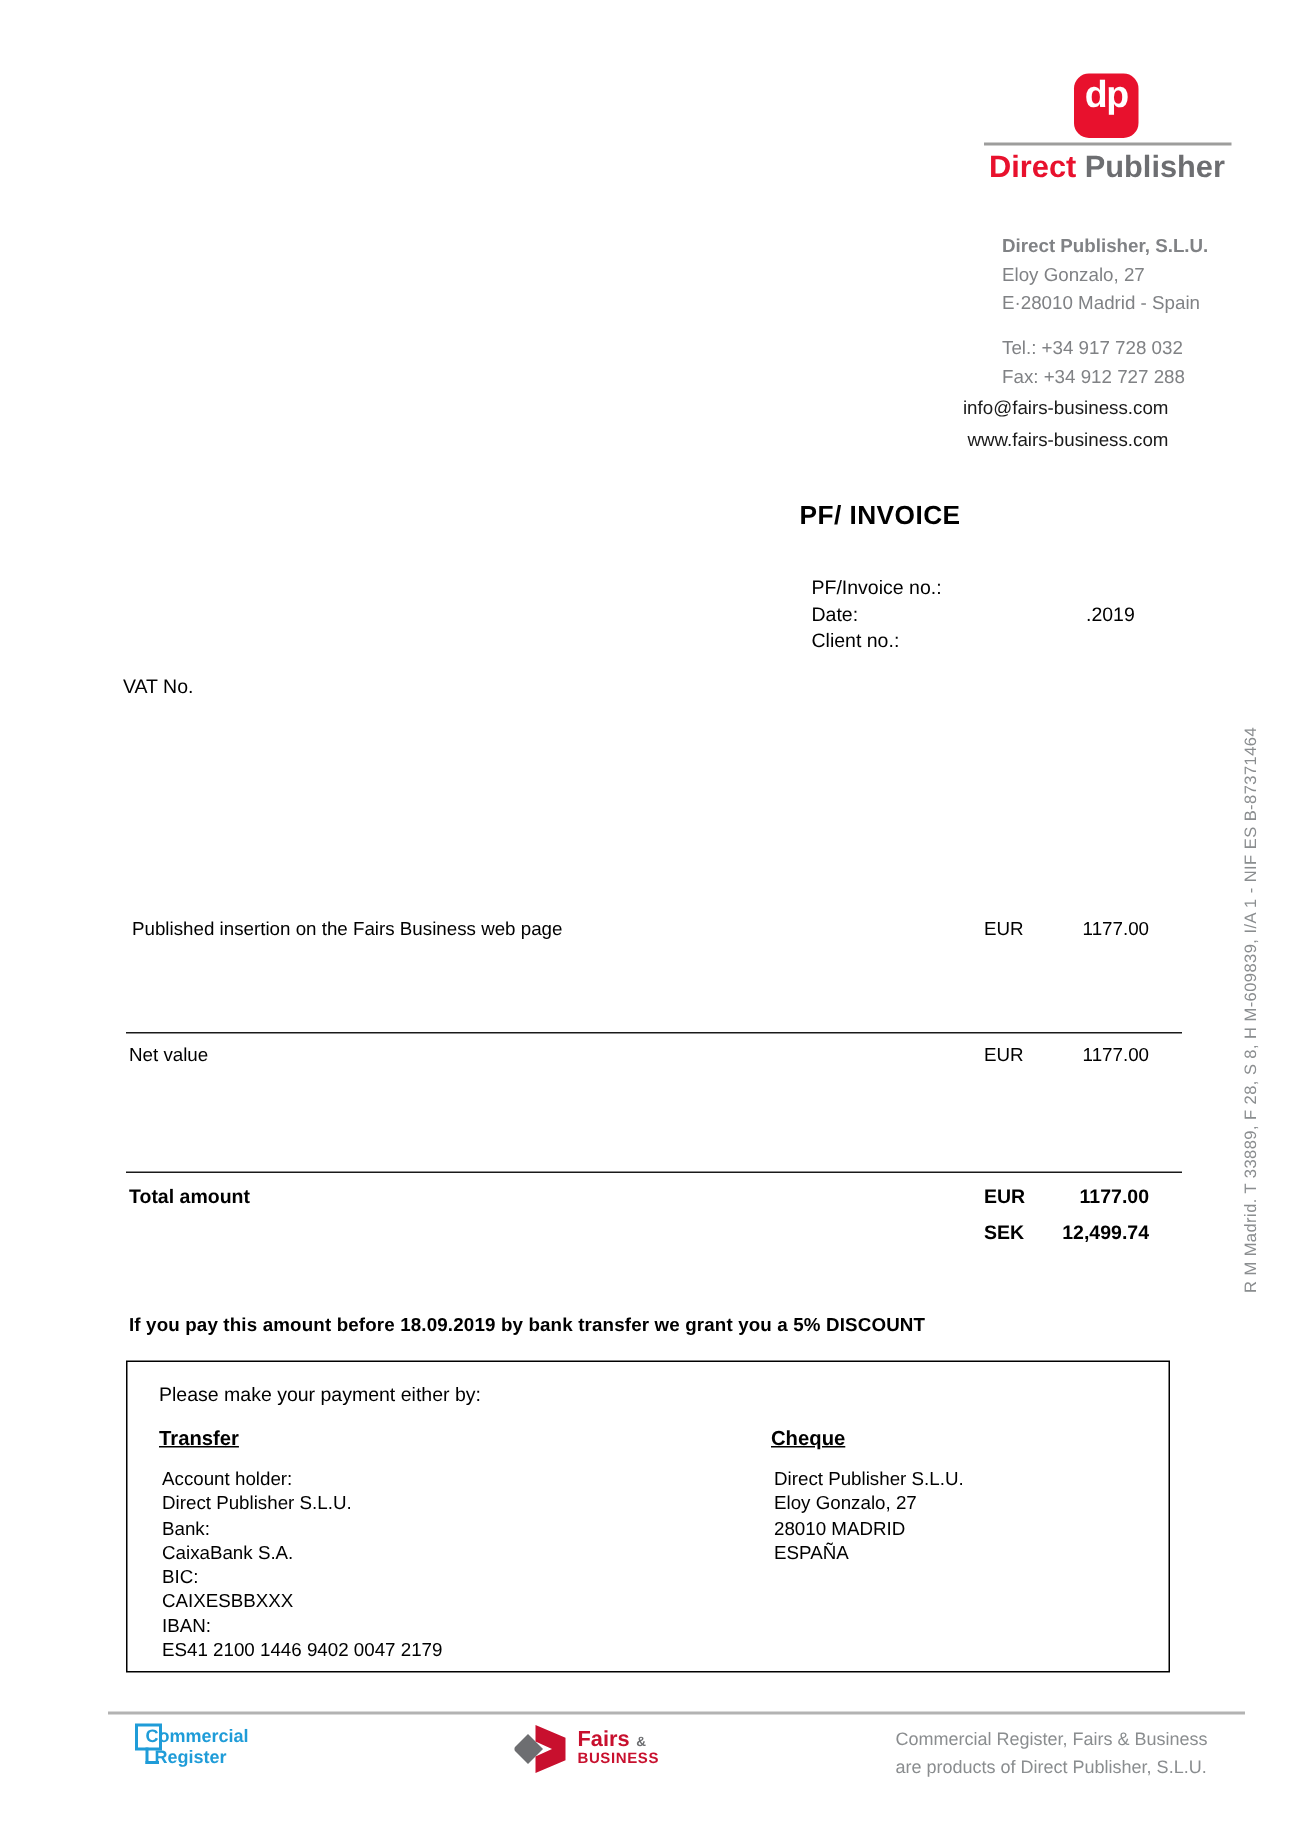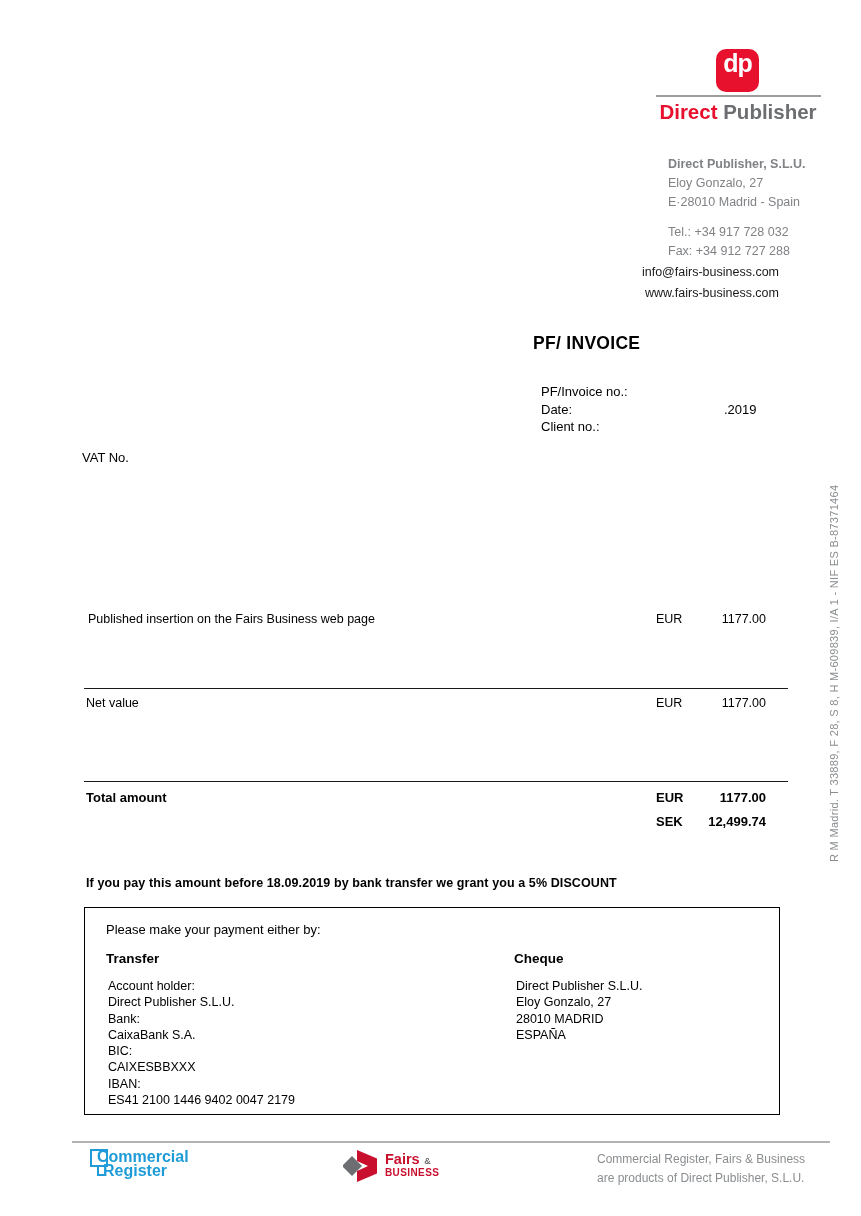--- a/index.html
+++ b/index.html
@@ -38,31 +38,31 @@
   .amt{font-size:12.5px;text-align:right;width:66px;}
   .rule{left:84px;width:704px;height:1px;background:#1a1a1a;}
   .bold{font-weight:bold;}
   .t13{font-size:13px;}
 
   .discount{left:86px;top:876px;font-size:12.5px;font-weight:bold;letter-spacing:.1px;}
 
   
   .paybox{left:84px;top:907px;width:694px;height:206px;border:1.5px solid #000;}
   .pay-intro{left:21px;top:14px;font-size:13px;}
-  .pay-title{font-size:13.5px;font-weight:bold;}
+  .pay-title{font-size:13.5px;font-weight:bold;text-decoration:underline;}
   .transfer-title{left:21px;top:43px;}
   .cheque-title{left:429px;top:43px;}
   .pay-rows{left:23px;top:70px;font-size:12.5px;line-height:16.3px;}
   .pay-row{display:flex;flex-direction:column;}
   .pay-row .lbl{width:121px;flex:none;}
   .cheque-lines{left:431px;top:70px;font-size:12.5px;line-height:16.3px;}
 
   
   .foot-sep{left:72px;top:1141px;width:758px;height:2px;background:#b3b3b3;}
-  .creg{left:90px;top:1150px;color:#1f9cd8;font-weight:bold;font-size:16px;line-height:14px;}
+  .creg{left:90px;top:1150px;color:#1f9cd8;font-weight:bold;font-size:12px;line-height:14px;}
   .creg .l1{margin-left:7px;}
   .creg .l2{margin-left:13px;}
   .creg-square{position:absolute;left:0;top:-1px;width:14px;height:14px;border:2px solid #1f9cd8;}
   .creg-bracket{position:absolute;left:7px;top:15px;width:7px;height:9px;border-left:2px solid #1f9cd8;border-bottom:2px solid #1f9cd8;}
   .fairs{left:343px;top:1149px;display:flex;align-items:center;}
   .fairs-text{margin-left:4px;line-height:12px;}
   .fairs-text .w1{color:#c8102e;font-weight:bold;font-size:14.5px;}
   .fairs-text .amp{color:#6d6e71;font-size:9px;font-weight:bold;}
   .fairs-text .w2{color:#c8102e;font-size:10px;letter-spacing:.4px;font-weight:bold;}
   .foot-note{left:597px;top:1150px;color:#8a8d8f;font-size:12px;line-height:18.5px;}

